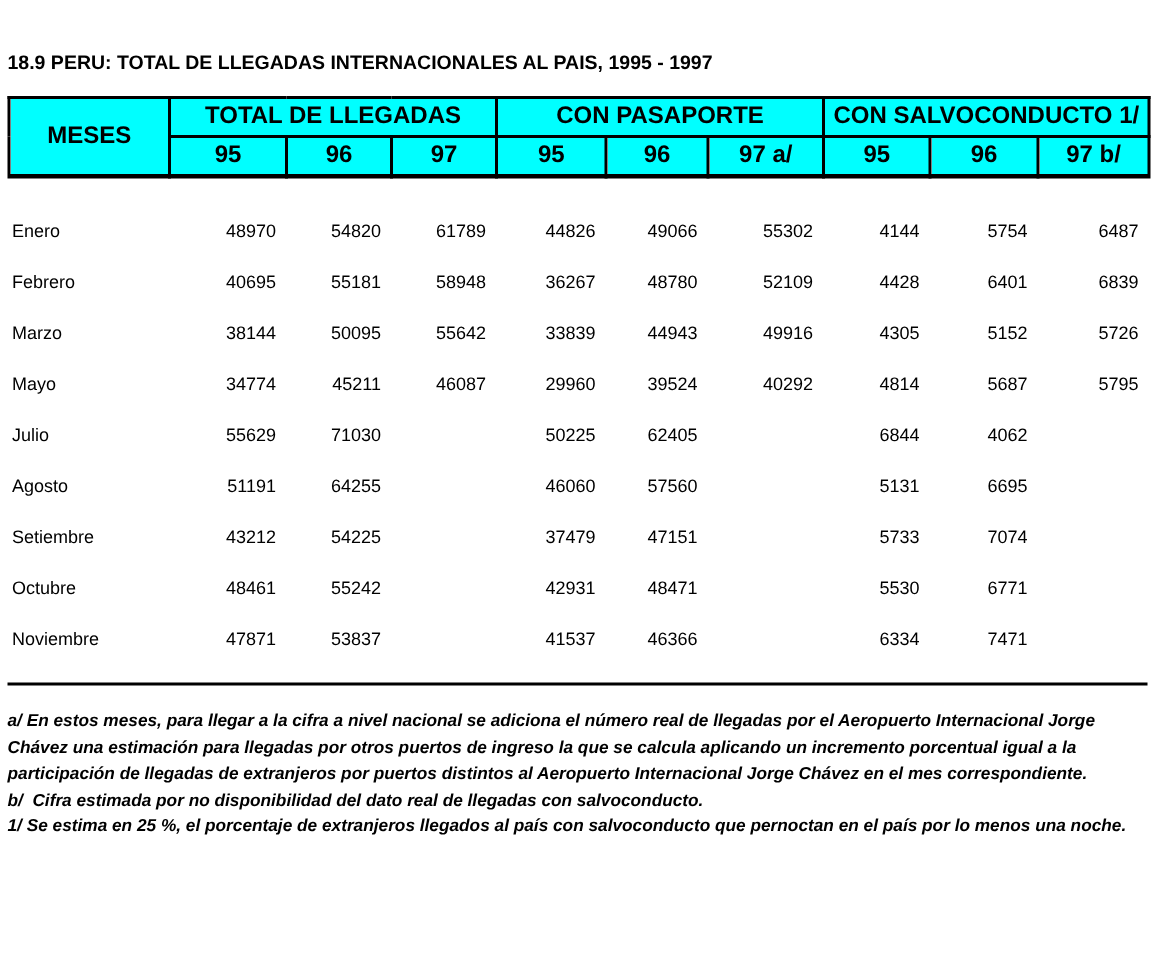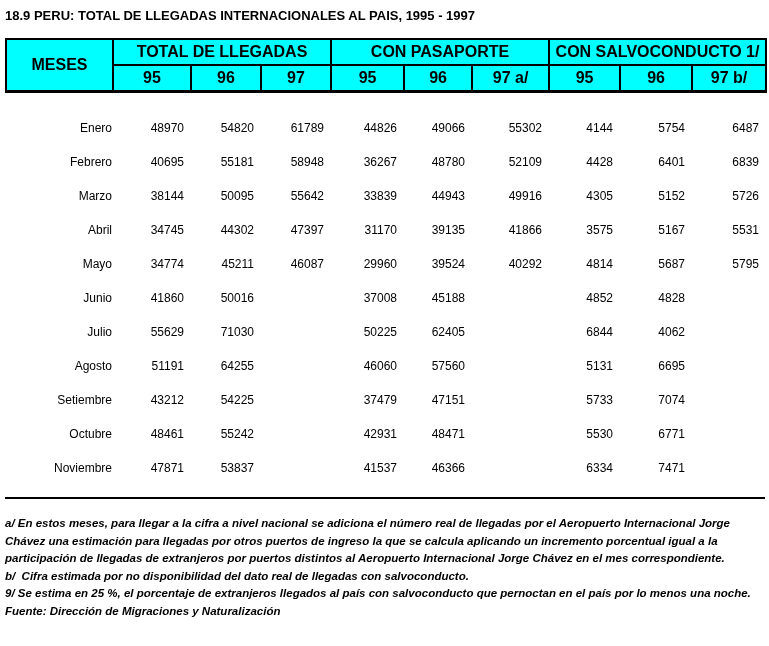--- a/index.html
+++ b/index.html
@@ -6,20 +6,21 @@
     margin: 0;
     padding: 0;
     background: #ffffff;
     width: 769px;
     font-family: "Liberation Sans", sans-serif;
     color: #000000;
   }
   .page {
     width: 760px;
     padding: 6px 0 0 5px;
+    margin-top: 26px;
   }
   .title {
     font-size: 13px;
     font-weight: bold;
     margin: 2px 0 0 0;
     white-space: nowrap;
   }
   table {
     border-collapse: collapse;
     table-layout: fixed;
@@ -47,21 +48,21 @@
     margin-top: 18px;
   }
   table.data td {
     font-size: 12px;
     height: 34px;
     padding: 0;
     vertical-align: middle;
     white-space: nowrap;
   }
   table.data td.month {
-    text-align: right;
+    text-align: left;
     padding-left: 3px;
   }
   table.data td.num {
     text-align: right;
     padding-right: 6px;
   }
   .footnotes {
     margin-top: 12px;
     border-top: 2px solid var(--border, #000);
     padding-top: 16px;
@@ -160,56 +161,32 @@
           <td class="num">50095</td>
           <td class="num">55642</td>
           <td class="num">33839</td>
           <td class="num">44943</td>
           <td class="num">49916</td>
           <td class="num">4305</td>
           <td class="num">5152</td>
           <td class="num">5726</td>
         </tr>
         <tr>
-          <td class="month">Abril</td>
-          <td class="num">34745</td>
-          <td class="num">44302</td>
-          <td class="num">47397</td>
-          <td class="num">31170</td>
-          <td class="num">39135</td>
-          <td class="num">41866</td>
-          <td class="num">3575</td>
-          <td class="num">5167</td>
-          <td class="num">5531</td>
-        </tr>
-        <tr>
           <td class="month">Mayo</td>
           <td class="num">34774</td>
           <td class="num">45211</td>
           <td class="num">46087</td>
           <td class="num">29960</td>
           <td class="num">39524</td>
           <td class="num">40292</td>
           <td class="num">4814</td>
           <td class="num">5687</td>
           <td class="num">5795</td>
         </tr>
         <tr>
-          <td class="month">Junio</td>
-          <td class="num">41860</td>
-          <td class="num">50016</td>
-          <td class="num"></td>
-          <td class="num">37008</td>
-          <td class="num">45188</td>
-          <td class="num"></td>
-          <td class="num">4852</td>
-          <td class="num">4828</td>
-          <td class="num"></td>
-        </tr>
-        <tr>
           <td class="month">Julio</td>
           <td class="num">55629</td>
           <td class="num">71030</td>
           <td class="num"></td>
           <td class="num">50225</td>
           <td class="num">62405</td>
           <td class="num"></td>
           <td class="num">6844</td>
           <td class="num">4062</td>
           <td class="num"></td>
@@ -261,17 +238,16 @@
           <td class="num">6334</td>
           <td class="num">7471</td>
           <td class="num"></td>
         </tr>
       </tbody>
   </table>
 
   <div class="footnotes">
       <div class="footnote">a/ En estos meses, para llegar a la cifra a nivel nacional se adiciona el número real de llegadas por el Aeropuerto Internacional Jorge Chávez una estimación para llegadas por otros puertos de ingreso la que se calcula aplicando un incremento porcentual igual a la participación de llegadas de extranjeros por puertos distintos al Aeropuerto Internacional Jorge Chávez en el mes correspondiente.</div>
       <div class="footnote">b/  Cifra estimada por no disponibilidad del dato real de llegadas con salvoconducto.</div>
-      <div class="footnote">9/ Se estima en 25 %, el porcentaje de extranjeros llegados al país con salvoconducto que pernoctan en el país por lo menos una noche.</div>
-      <div class="footnote">Fuente: Dirección de Migraciones y Naturalización</div>
+      <div class="footnote">1/ Se estima en 25 %, el porcentaje de extranjeros llegados al país con salvoconducto que pernoctan en el país por lo menos una noche.</div>
     </div>
 
 </div>
 
 </body></html>

